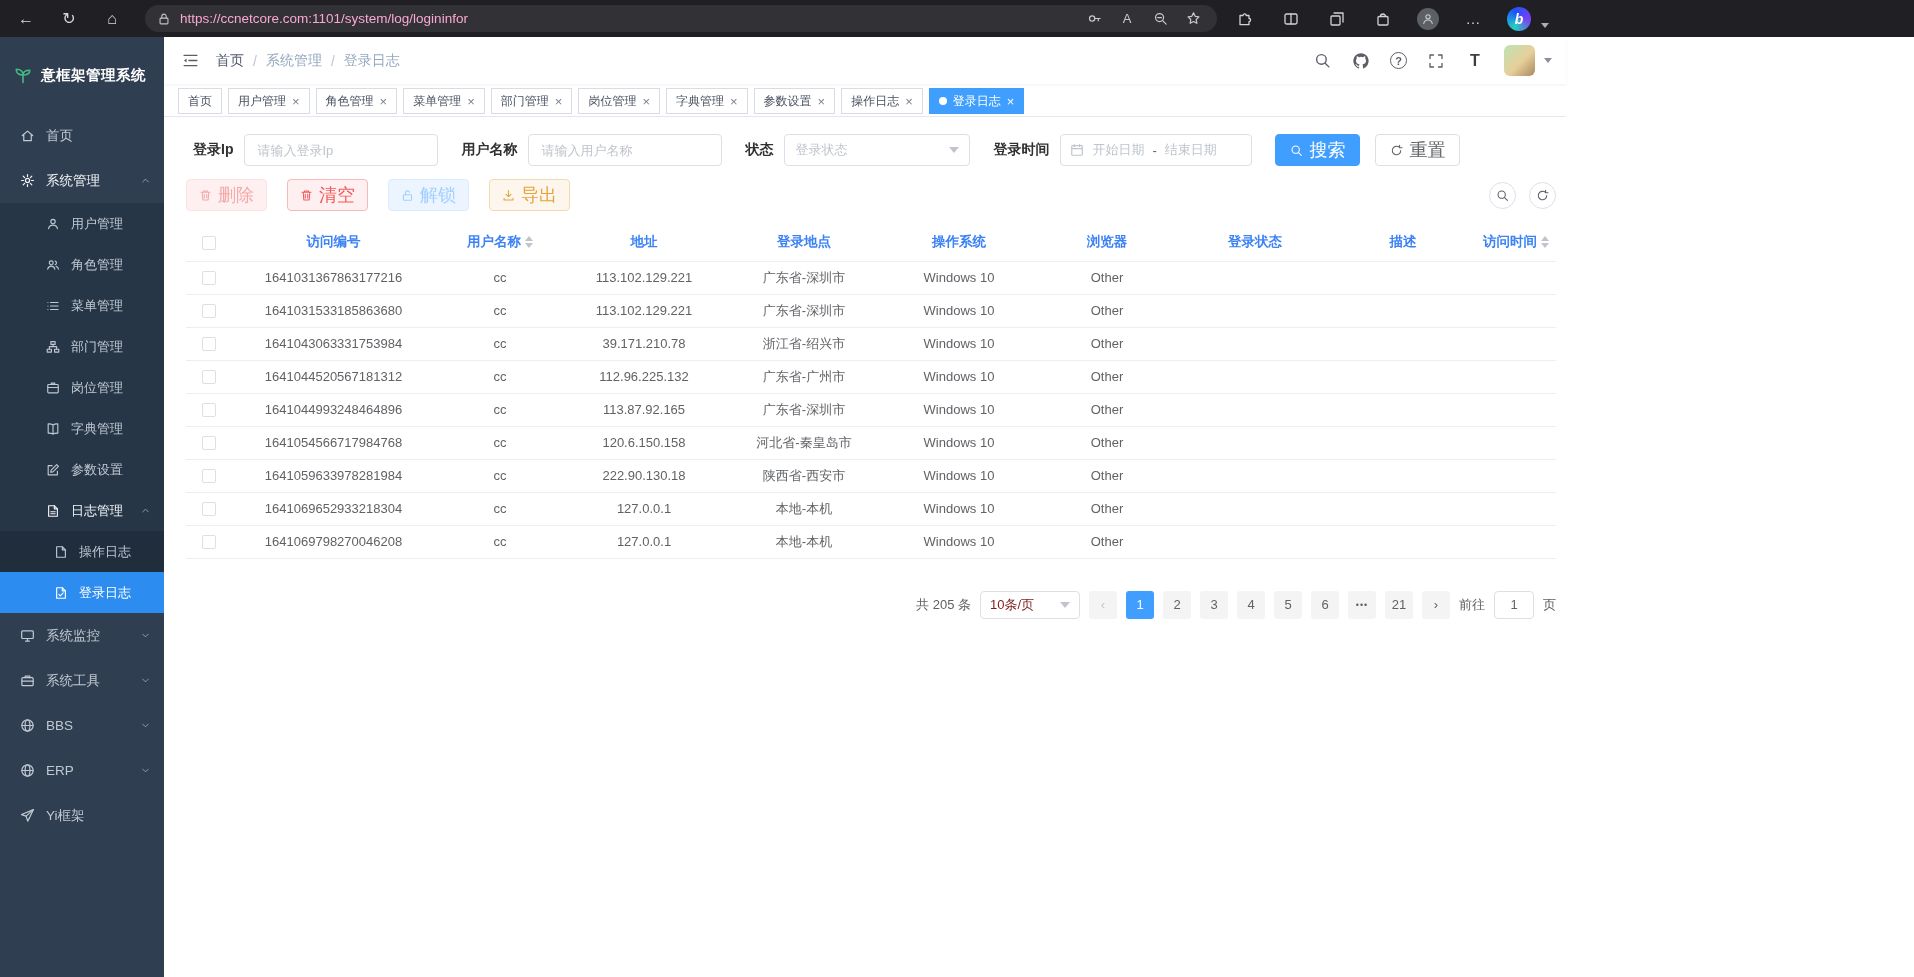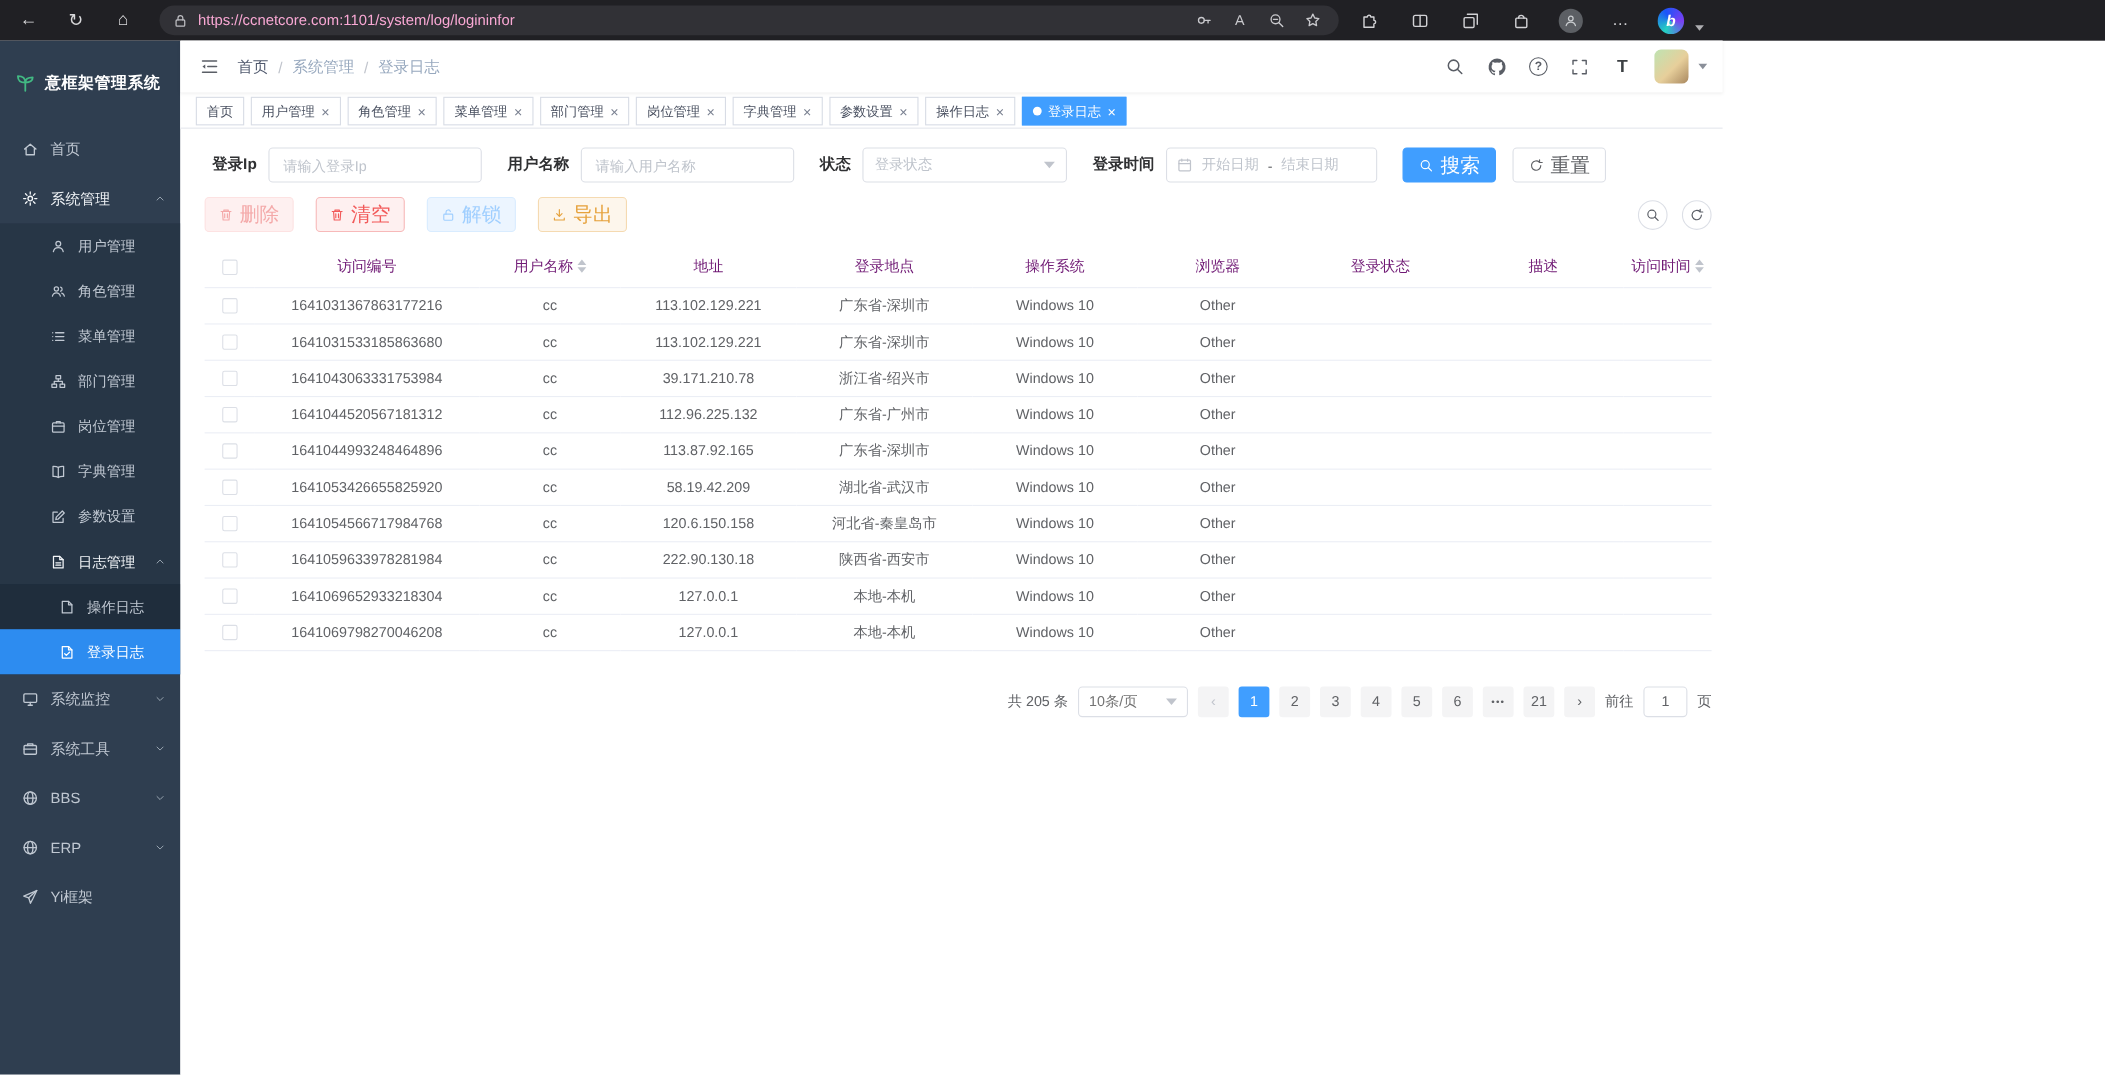--- a/index.html
+++ b/index.html
@@ -77,31 +77,31 @@
 .btn-danger-dis{background:#fef0f0;border-color:#fde2e2;color:#f4a9a9;cursor:not-allowed}
 .btn-danger{background:#fef0f0;border-color:#f7b9b9;color:#f25a5a}
 .btn-primary-dis{background:#ecf5ff;border-color:#d9ecff;color:#a0cfff;cursor:not-allowed}
 .btn-warning{background:#fdf6ec;border-color:#f5dab1;color:#e6a23c}
 .tool-right{margin-left:auto;display:flex;align-items:center;gap:13px}
 .circle-btn{width:27px;height:27px;border-radius:50%;border:1px solid #dcdfe6;display:flex;align-items:center;justify-content:center;color:#5a5e66;cursor:pointer;background:#fff}
 
 
 .tblwrap{margin:13px 10px 0 22px}
 table{border-collapse:collapse;width:1370px;table-layout:fixed}
-th{height:37px;font-size:13.5px;font-weight:normal;color:#701a75;text-align:center;border-bottom:1px solid #ebeef5;padding:0 4px;white-space:nowrap}
+th{height:37px;font-size:13.5px;font-weight:bold;color:#3b82f6;text-align:center;border-bottom:1px solid #ebeef5;padding:0 4px;white-space:nowrap}
 td{height:33px;font-size:13px;color:#606266;text-align:center;border-bottom:1px solid #ebeef5;padding:0 4px;white-space:nowrap;overflow:hidden}
 .cb{width:14px;height:14px;border:1px solid #dcdfe6;border-radius:2px;background:#fff;display:inline-block;vertical-align:middle;cursor:pointer}
 .thwrap{display:inline-flex;align-items:center;gap:4px}
 .sort{display:inline-flex;flex-direction:column;gap:2px;cursor:pointer}
 .s-up{width:0;height:0;border-left:4px solid transparent;border-right:4px solid transparent;border-bottom:5px solid #c0c4cc}
 .s-down{width:0;height:0;border-left:4px solid transparent;border-right:4px solid transparent;border-top:5px solid #c0c4cc}
 
 
 .pager{display:flex;align-items:center;justify-content:flex-end;margin:32px 10px 17px 0;gap:9px;font-size:13px;color:#606266}
-.psize{width:100px;height:28px;border:1px solid #dcdfe6;border-radius:4px;display:flex;align-items:center;justify-content:space-between;padding:0 9px;color:#737373;cursor:pointer;background:#fff}
+.psize{width:100px;height:28px;border:1px solid #dcdfe6;border-radius:4px;display:flex;align-items:center;justify-content:space-between;padding:0 9px;color:#7f1d1d;cursor:pointer;background:#fff}
 .pbtn{min-width:28px;height:28px;border-radius:3px;background:#f4f4f5;color:#606266;display:flex;align-items:center;justify-content:center;font-size:13px;cursor:pointer;padding:0 4px}
 .pbtn.on{background:#409eff;color:#fff}
 .pbtn.dis{color:#c0c4cc;cursor:not-allowed}
 .goto-input{width:40px;height:28px;border:1px solid #dcdfe6;border-radius:4px;text-align:center;font-size:13px;color:#606266;outline:none}
 </style>
 </head>
 <body>
 
 <div class="chrome">
   <div class="cbtn">
@@ -610,32 +610,20 @@
               <td>113.87.92.165</td>
               <td>广东省-深圳市</td>
               <td>Windows 10</td>
               <td>Other</td>
               <td></td>
               <td></td>
               <td></td>
             </tr>
           <tr>
               <td><span class="cb"></span></td>
-              <td>1641053426655825920</td>
-              <td>cc</td>
-              <td>58.19.42.209</td>
-              <td>湖北省-武汉市</td>
-              <td>Windows 10</td>
-              <td>Other</td>
-              <td></td>
-              <td></td>
-              <td></td>
-            </tr>
-          <tr>
-              <td><span class="cb"></span></td>
               <td>1641054566717984768</td>
               <td>cc</td>
               <td>120.6.150.158</td>
               <td>河北省-秦皇岛市</td>
               <td>Windows 10</td>
               <td>Other</td>
               <td></td>
               <td></td>
               <td></td>
             </tr>

